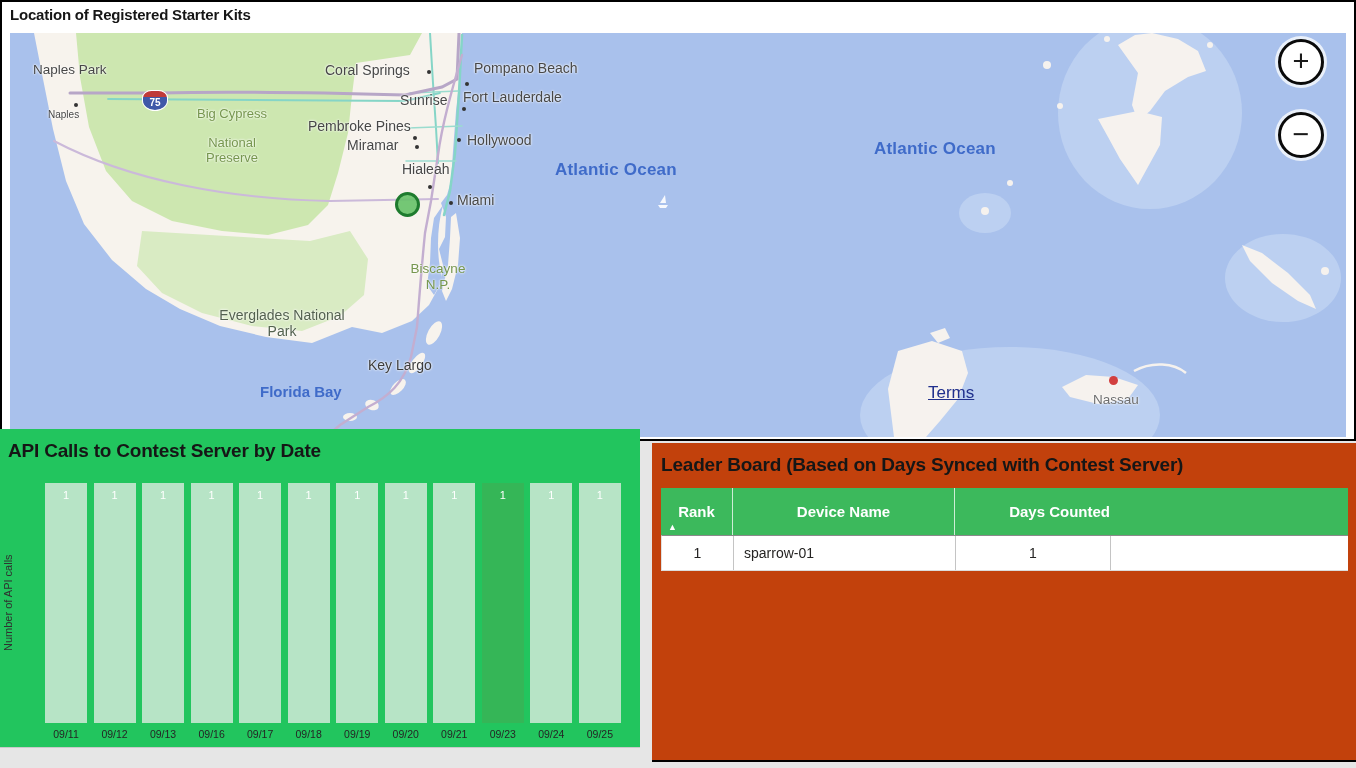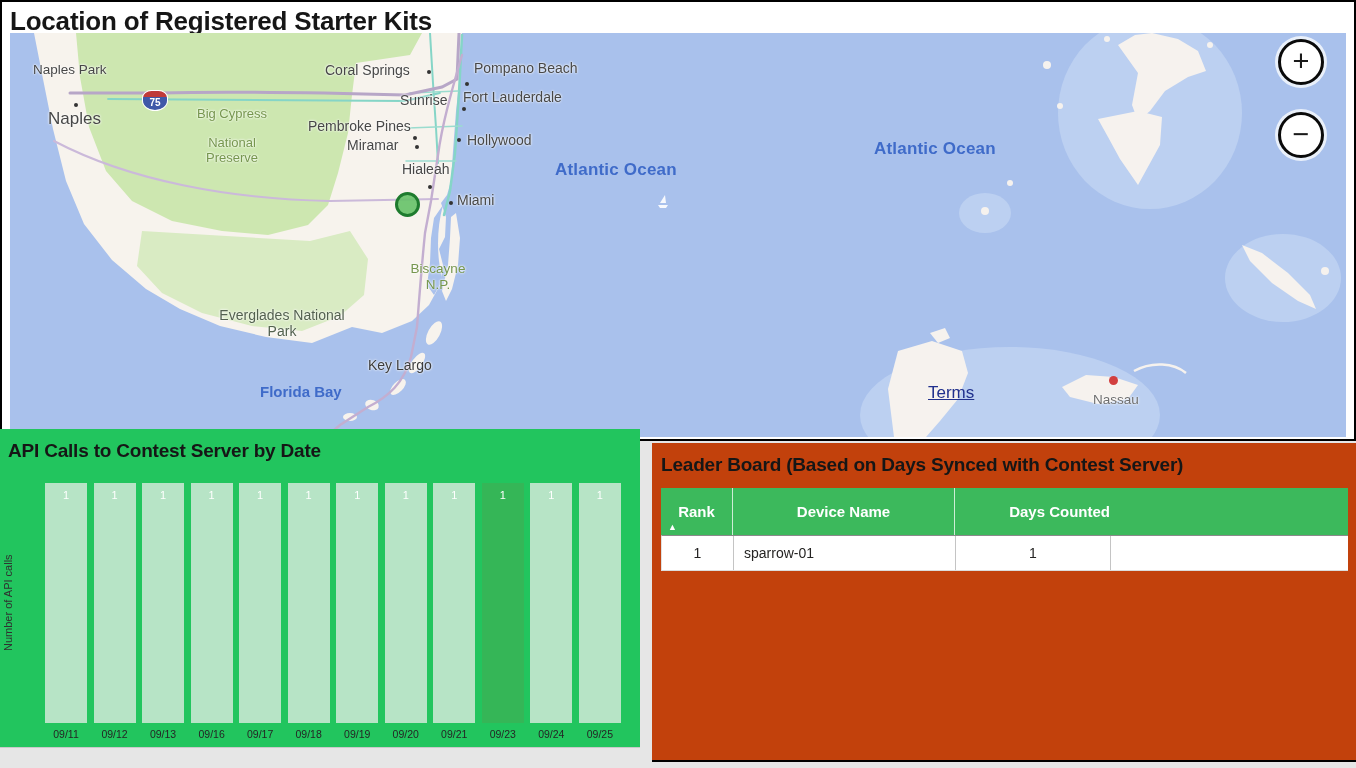--- a/index.html
+++ b/index.html
@@ -9,30 +9,30 @@
     font-family:"Liberation Sans",sans-serif;
     -webkit-font-smoothing:antialiased;
   }
   
   .map-panel{
     position:absolute;left:0;top:0;width:1356px;height:441px;
     background:#fff;border:2px solid #000;box-sizing:border-box;
   }
   .map-title{
     position:absolute;left:8px;top:4px;
-    font-size:26px;font-weight:700;letter-spacing:-0.2px;color:#161616;white-space:nowrap;
+    font-size:15px;font-weight:700;letter-spacing:-0.2px;color:#161616;white-space:nowrap;
   }
   .map-canvas{
     position:absolute;left:8px;top:31px;width:1336px;height:404px;
     background:#a9c1ec;overflow:hidden;
   }
   .map-canvas svg{position:absolute;left:0;top:0;}
   .lbl{position:absolute;white-space:nowrap;color:#474747;font-size:13.5px;
        text-shadow:0 0 2px #fff,0 0 3px rgba(255,255,255,.9);}
-  .lbl-lg{font-size:17px;}
+  .lbl-lg{font-size:10px;}
   .lbl-city14{font-size:14px;}
   .lbl-park{font-size:13px;color:#76964e;transform:translateX(-50%);}
   .lbl-dark{font-size:14px;color:#53614f;transform:translateX(-50%);}
   .lbl-ocean{font-size:17px;font-weight:700;color:#3f6bc9;text-shadow:none;letter-spacing:.2px;}
   .lbl-bay{font-size:15px;font-weight:700;color:#3f6bc9;text-shadow:none;}
   .lbl-muted{font-size:13.5px;color:#6f6f6f;}
   .dot{position:absolute;width:4px;height:4px;background:#333;border-radius:50%;}
   .marker-green{
     position:absolute;left:385px;top:159px;width:19px;height:19px;border-radius:50%;
     background:rgba(98,192,100,.88);border:3px solid #1e7b2e;box-sizing:content-box;

